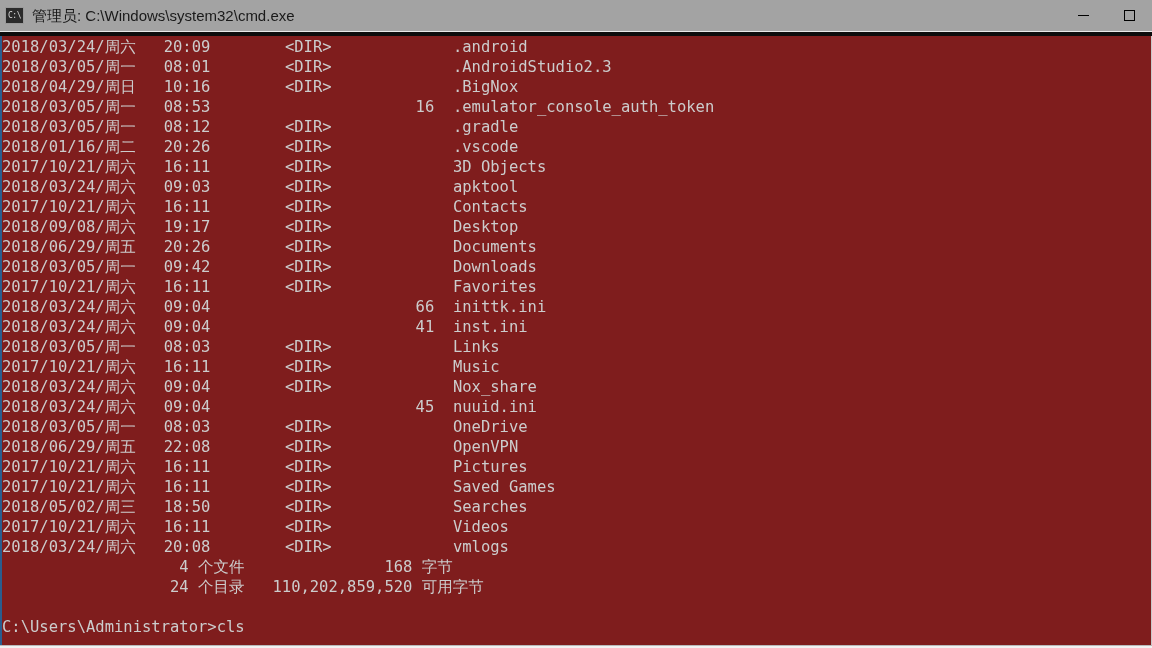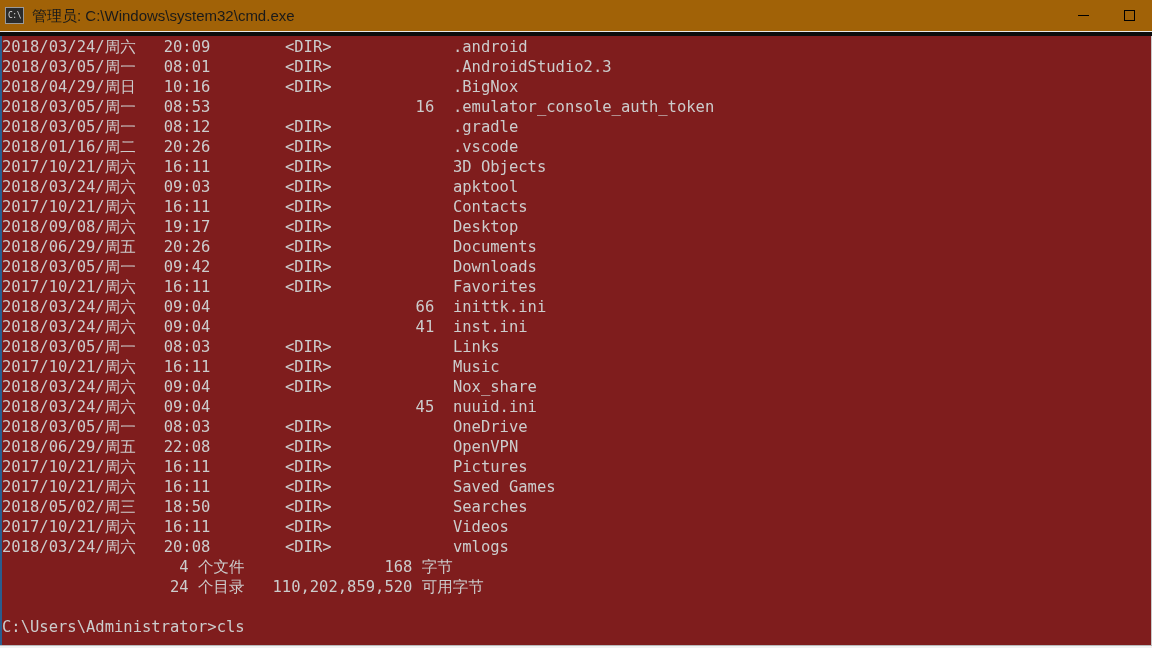--- a/index.html
+++ b/index.html
@@ -16,21 +16,21 @@
     font-family: "DejaVu Sans Mono", monospace;
     box-sizing: border-box;
   }
 
   
   #titlebar {
     position: absolute;
     left: 0; top: 0;
     width: 1152px;
     height: 32px;
-    background: #a16207;
+    background: #a3a3a3;
     border-bottom: 1px solid #e8e8e8;
     box-sizing: border-box;
     display: flex;
     align-items: center;
     user-select: none;
   }
   #titlebar-left {
     display: flex;
     align-items: center;
     flex: 1 1 auto;

